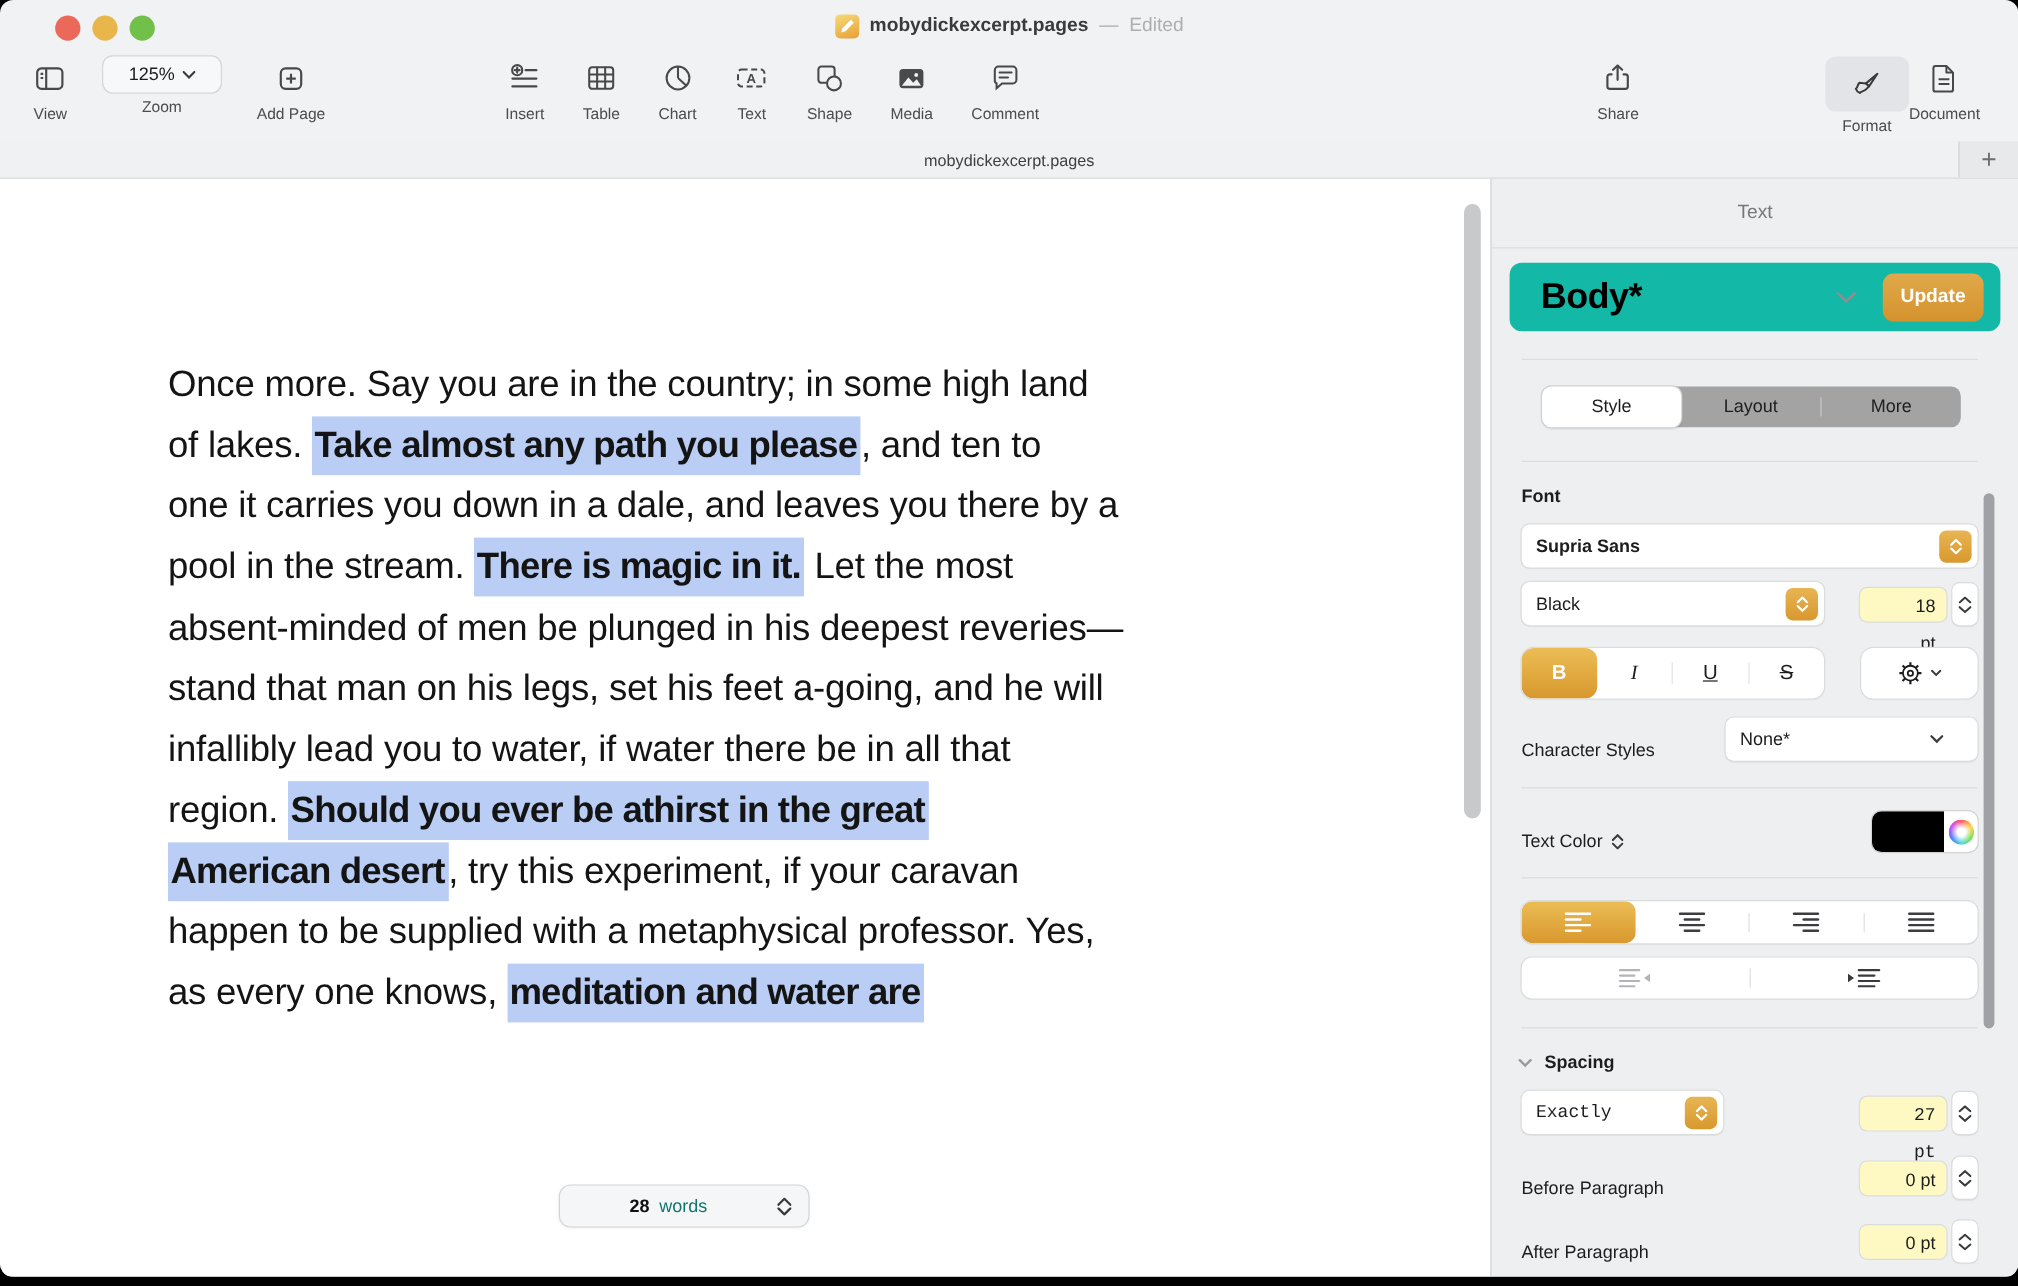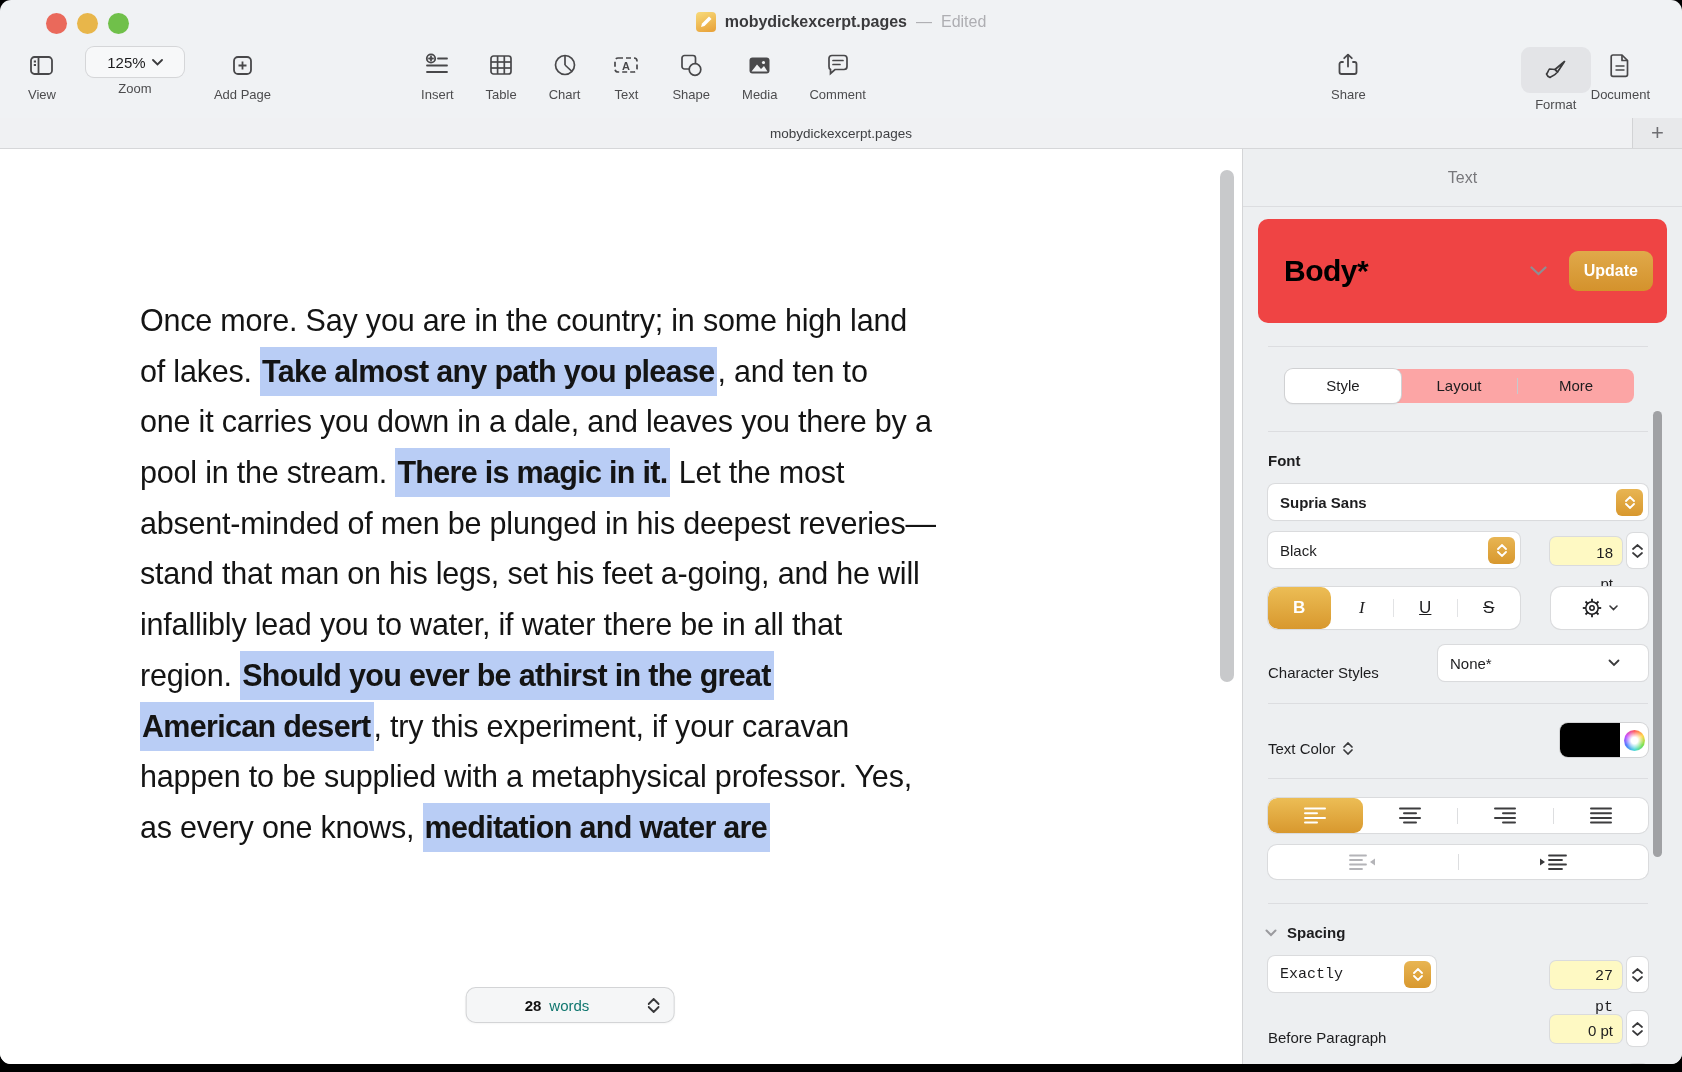--- a/index.html
+++ b/index.html
@@ -49,28 +49,28 @@
   .wc-unit{font-size:15px;color:#0f766e;margin-right:50px;}
   .stepper-glyph{display:flex;flex-direction:column;align-items:center;gap:1px;color:#3a3a3c;}
 
   .vscroll{position:absolute;right:8px;top:21px;width:14px;height:512px;border-radius:7px;background:#c8c9cb;}
 
   
   .sidebar{position:relative;width:439px;background:#edeff1;border-left:1px solid #d4d5d7;overflow:hidden;}
   .sb-header{height:57px;border-bottom:1px solid #dcdde0;display:flex;align-items:center;justify-content:center;font-size:16px;color:#77777b;}
   .sb-scroll-thumb{position:absolute;right:20px;top:262px;width:9px;height:446px;border-radius:5px;background:#a0a1a4;}
 
-  .style-card{margin:12px 15px 0 15px;height:104px;background:#ef4444;border-radius:10px;display:flex;align-items:center;padding:0 14px 0 26px;box-sizing:border-box;}
+  .style-card{margin:12px 15px 0 15px;height:57px;background:#14b8a6;border-radius:10px;display:flex;align-items:center;padding:0 14px 0 26px;box-sizing:border-box;}
   .style-name{font-size:30px;font-weight:bold;letter-spacing:-0.5px;color:#000;}
   .style-chevron{margin-left:auto;color:#8e8e93;}
   .update-btn{margin-left:22px;height:40px;padding:0 15px;border-radius:9px;background:linear-gradient(#e0a94a,#d4922c);color:#fff;font-size:16px;font-weight:bold;display:flex;align-items:center;}
 
   .divider{height:1px;background:#dcdde0;margin:0 34px 0 25px;}
 
-  .seg-tabs{margin:22px 48px 0 42px;height:34px;border-radius:8px;background:#fca5a5;display:flex;align-items:center;position:relative;}
+  .seg-tabs{margin:22px 48px 0 42px;height:34px;border-radius:8px;background:#a3a3a3;display:flex;align-items:center;position:relative;}
   .seg-tab{flex:1;text-align:center;font-size:15px;color:#1d1d1f;line-height:34px;position:relative;}
   .seg-tab.active{background:#fff;border-radius:8px;box-shadow:0 0 0 1px #d0d1d3,0 1px 2px rgba(0,0,0,.12);}
   .seg-sep{width:1px;height:16px;background:#c8c9cc;}
 
   .sb-label{font-size:15px;font-weight:bold;color:#1d1d1f;}
   .row{display:flex;align-items:flex-end;margin:0 34px 0 25px;}
   .select{height:36px;background:#fff;border-radius:7px;box-shadow:0 0 0 1px #dadbdd,0 1px 1px rgba(0,0,0,.05);display:flex;align-items:center;padding:0 5px 0 12px;font-size:15px;color:#1d1d1f;box-sizing:border-box;}
   .orange-stepper{margin-left:auto;width:27px;height:27px;border-radius:6px;background:linear-gradient(#e8b553,#d8982e);color:#fff;display:flex;flex-direction:column;align-items:center;justify-content:center;gap:1px;}
   .ptfield{width:72px;height:28px;background:#fef9c3;border-radius:6px;box-shadow:0 0 0 1px #dadbdd;font-size:15px;color:#1d1d1f;text-align:right;line-height:31px;padding-right:9px;box-sizing:border-box;padding-left:30px;}
   .gray-stepper{width:21px;height:35px;margin-left:5px;background:#fff;border-radius:6px;box-shadow:0 0 0 1px #dadbdd,0 1px 1px rgba(0,0,0,.06);display:flex;flex-direction:column;align-items:center;justify-content:center;gap:2px;color:#3a3a3c;}

